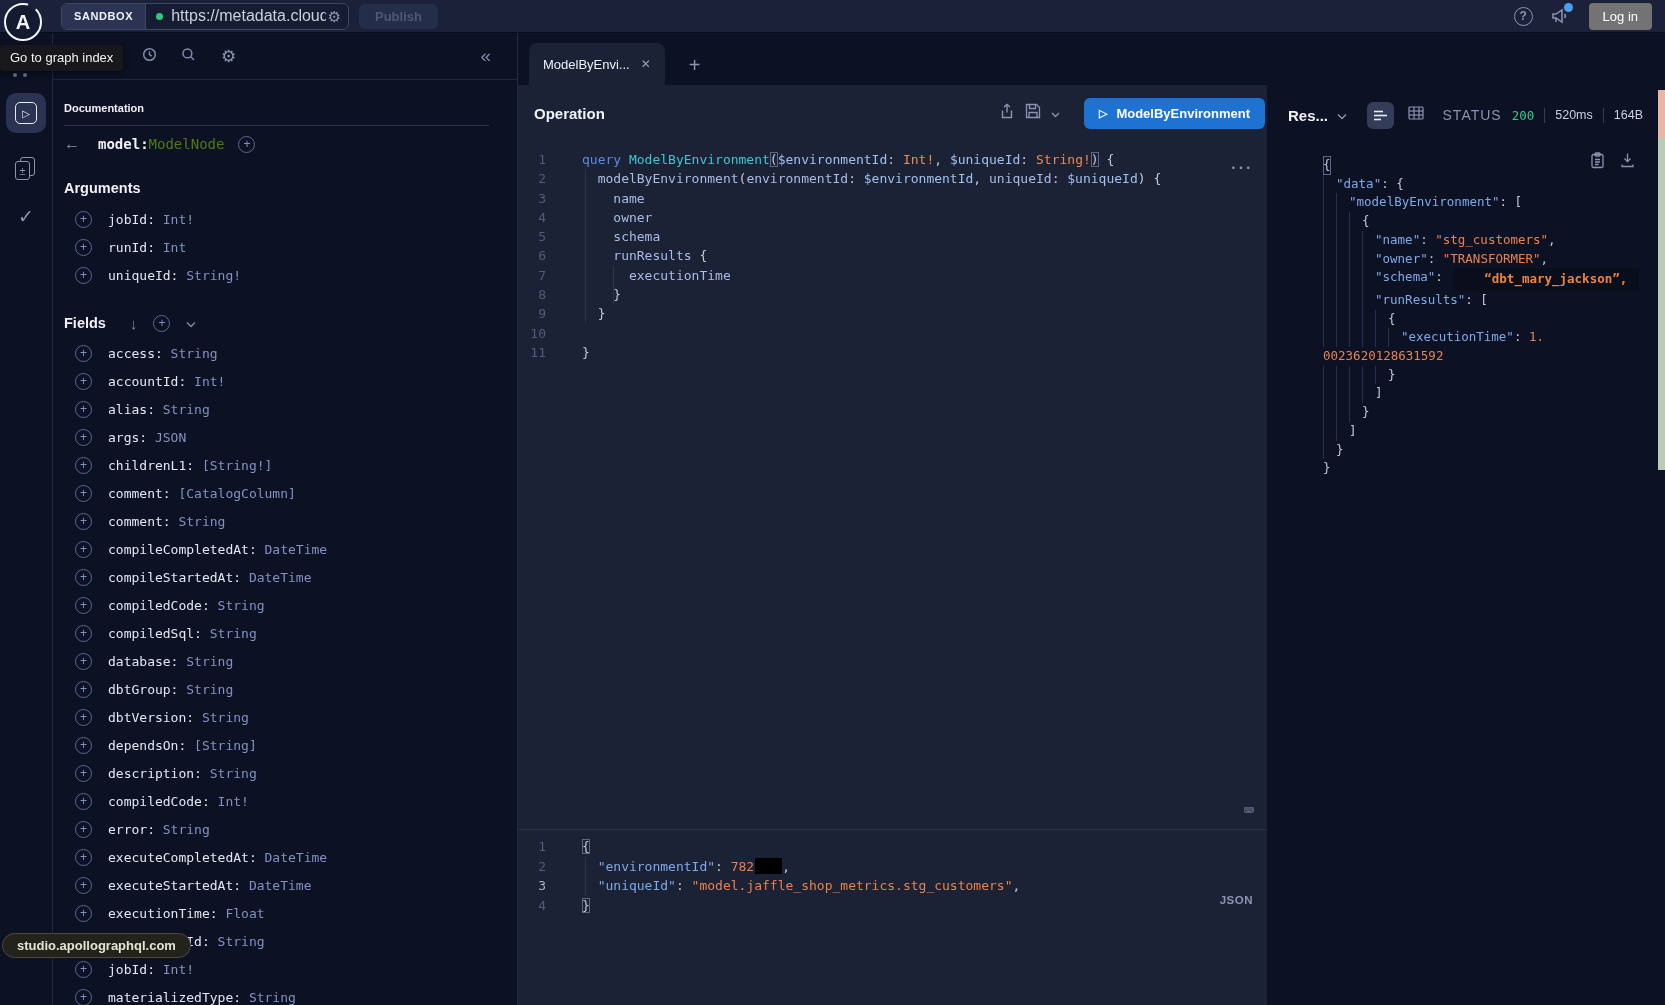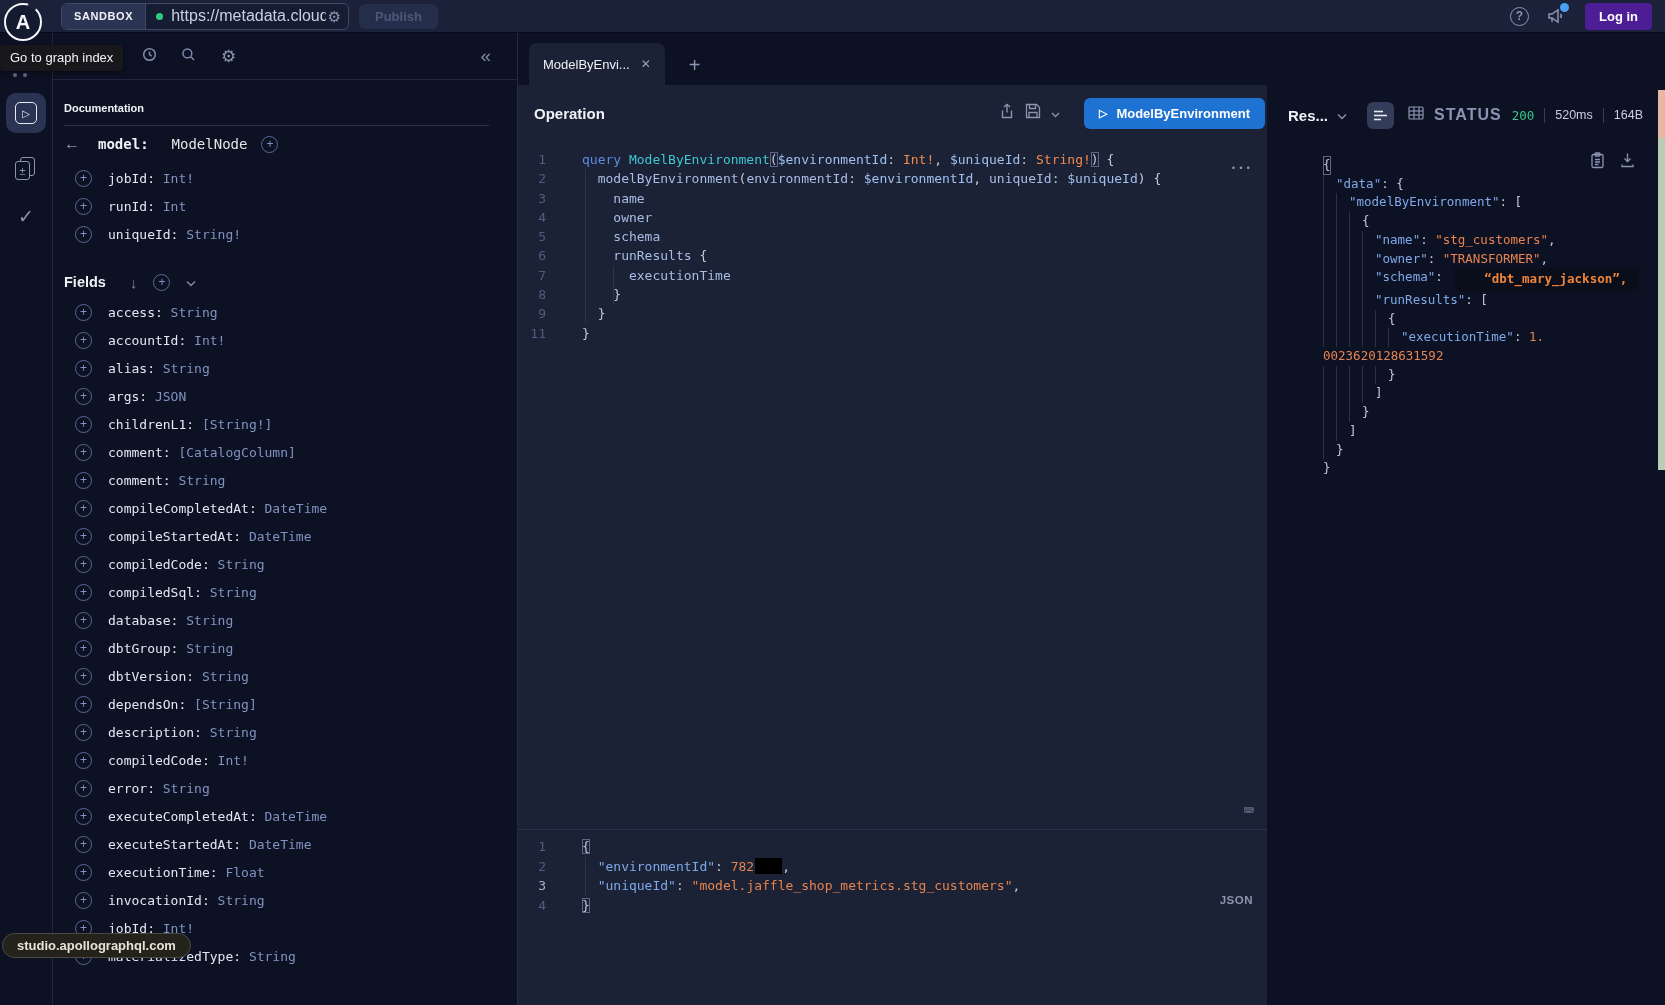--- a/index.html
+++ b/index.html
@@ -15,21 +15,21 @@
   .sandbox-chip { background:#2c3453; height:100%; display:flex; align-items:center; padding:0 12px; font-size:11px; font-weight:bold; letter-spacing:.6px; color:#f0f2f8; border-right:1px solid #3d4766; }
   .greendot { width:7px; height:7px; border-radius:50%; background:#2fc97e; margin:0 8px 0 10px; flex:none; }
   .url-text { font-size:16px; color:#c9d0e2; white-space:nowrap; overflow:hidden; width:176px; }
   .gear { color:#8b95b1; font-size:15px; line-height:1; padding:0 7px 0 2px; }
   .publish { margin-left:10px; background:#242d49; color:#4d5878; font-weight:bold; font-size:13px; padding:5px 16px; border-radius:6px; }
   .topbar-right { margin-left:auto; display:flex; align-items:center; gap:17px; padding-right:13px; }
   .help-circle { width:19px; height:19px; border:1.5px solid #8b95b1; border-radius:50%; color:#8b95b1; font-size:12px; font-weight:bold; display:flex; align-items:center; justify-content:center; }
   .mega-wrap { position:relative; width:22px; height:20px; }
   .mega-wrap svg { stroke:#8b95b1; }
   .mega-dot { position:absolute; top:-3px; right:-1px; width:9px; height:9px; border-radius:50%; background:#4aa0f0; }
-  .login { background:#4c1d95; color:#fff; font-size:13px; font-weight:bold; padding:6px 14px; border-radius:4px; }
+  .login { background:#737373; color:#fff; font-size:13px; font-weight:normal; padding:6px 14px; border-radius:4px; }
 
   
   .app { display:flex; height:972px; }
   .rail { width:53px; border-right:1px solid #20283f; display:flex; flex-direction:column; align-items:center; padding-top:60px; gap:24px; flex:none; }
   .rail-sel { width:40px; height:40px; border-radius:10px; background:#2b3352; display:flex; align-items:center; justify-content:center; }
   .play-sq { width:22px; height:22px; border:1.8px solid #e8ebf4; border-radius:5px; display:flex; align-items:center; justify-content:center; color:#e8ebf4; font-size:10px; }
   .diff-icon { position:relative; width:22px; height:24px; }
   .diff-icon .back { position:absolute; left:5px; top:0; width:15px; height:19px; border:1.6px solid #8b95b1; border-radius:3px; }
   .diff-icon .front { position:absolute; left:0; top:4px; width:15px; height:19px; border:1.6px solid #8b95b1; border-radius:3px; background:#0d1124; color:#8b95b1; font-size:11px; display:flex; align-items:center; justify-content:center; }
   .check-icon { color:#8b95b1; font-size:19px; }
@@ -40,21 +40,21 @@
   .docs { width:464px; flex:none; display:flex; flex-direction:column; }
   .docs-toolbar { height:47px; border-bottom:1px solid #1f2741; display:flex; align-items:center; gap:22px; padding-left:50px; flex:none; }
   .docs-toolbar svg { stroke:#7f89a8; }
   .collapse { margin-left:auto; padding-right:26px; color:#7f89a8; font-size:19px; }
   .docs-content { flex:1; overflow:hidden; padding-left:11px; }
   .docs-title { margin-top:22px; font-size:11px; font-weight:bold; color:#f0f2f8; }
   .docs-divider { border-bottom:1px solid #2a3250; margin:11px 28px 0 0; }
   .model-row { margin-top:7px; display:flex; align-items:center; height:22px; }
   .back-arrow { color:#8b95b1; font-size:16px; width:34px; }
   .model-name { font-family:"DejaVu Sans Mono", monospace; font-size:14px; font-weight:bold; color:#f0f2f8; }
-  .model-type { font-family:"DejaVu Sans Mono", monospace; font-size:14px; color:#e5e5e5; margin-left:23px; }
+  .model-type { font-family:"DejaVu Sans Mono", monospace; font-size:14px; color:#4d7c0f; margin-left:0; }
   .section-h { margin-top:25px; font-size:14.5px; font-weight:bold; color:#f0f2f8; }
   .fields-h { margin-top:23px; display:flex; align-items:center; gap:16px; height:22px; }
   .sort-arrow { color:#7f89a8; font-size:15px; margin-left:8px; }
   .chev-sm svg { stroke:#7f89a8; }
   .arg-list { margin-top:9px; }
   .f-row { height:28px; display:flex; align-items:center; }
   .plus-circle { width:17px; height:17px; border:1.2px solid #5a6a94; border-radius:50%; color:#7f93c0; font-size:12px; display:flex; align-items:center; justify-content:center; margin:0 16px 0 11px; flex:none; }
   .f-name { font-family:"DejaVu Sans Mono", monospace; font-size:13px; color:#e2e7f2; white-space:pre; }
   .f-type { font-family:"DejaVu Sans Mono", monospace; font-size:13px; color:#8093c0; white-space:pre; }
   .fields-list { margin-top:5px; }
@@ -101,21 +101,21 @@
 
   
   .response { flex:1; display:flex; flex-direction:column; padding-top:57px; position:relative; }
   .resp-header { height:50px; display:flex; align-items:center; padding:0 22px 0 21px; flex:none; }
   .resp-title { font-size:15px; font-weight:bold; color:#f0f2f8; }
   .resp-chev { margin-left:9px; } .resp-chev svg { stroke:#8b95b1; }
   .view-pill { margin-left:20px; width:27px; height:27px; background:#333c58; border-radius:6px; display:flex; align-items:center; justify-content:center; }
   .view-pill svg { stroke:#e8ebf4; }
   .table-icon { margin-left:14px; } .table-icon svg { stroke:#8b95b1; }
   .status-group { margin-left:auto; display:flex; align-items:center; gap:10px; }
-  .status-label { font-size:16px; font-weight:bold; letter-spacing:1px; color:#8b95b1; }
+  .status-label { font-size:14px; font-weight:normal; letter-spacing:1px; color:#8b95b1; }
   .status-code { font-size:12.5px; color:#36c98a; font-family:"DejaVu Sans Mono", monospace; }
   .status-sep { width:1px; height:15px; background:#333c58; }
   .status-val { font-size:12.5px; color:#c9d0e2; }
   .resp-content { flex:1; position:relative; padding:16px 0 0 56px; font-size:12.5px; }
   .json-line { display:flex; line-height:18.7px; font-family:"DejaVu Sans Mono", monospace; white-space:pre; }
   .ind { width:13px; border-left:1px solid #283150; flex:none; }
   .resp-actions { position:absolute; top:12px; right:30px; display:flex; gap:15px; }
   .resp-actions svg { stroke:#8b95b1; }
 
   
@@ -189,20 +189,21 @@
     </div>
     <div class="docs-content">
       <div class="docs-title">Documentation</div>
       <div class="docs-divider"></div>
       <div class="model-row">
         <span class="back-arrow">←</span>
         <span class="model-name">model:</span>
         <span class="model-type">ModelNode</span>
         <span class="plus-circle" style="margin-left:14px;">+</span>
       </div>
+      <div class="section-h">Arguments</div>
       <div class="arg-list">
           <div class="f-row">
             <span class="plus-circle">+</span>
             <span class="f-name">jobId:</span>
             <span class="f-type"> Int!</span>
           </div>
           <div class="f-row">
             <span class="plus-circle">+</span>
             <span class="f-name">runId:</span>
             <span class="f-type"> Int</span>
@@ -407,20 +408,24 @@
               <span class="ln">7</span>
               <span class="code"><span class="tk-p">      </span><span class="tk-fld">executionTime</span></span>
             </div>
             <div class="code-row">
               <span class="ln">8</span>
               <span class="code"><span class="tk-p">    }</span></span>
             </div>
             <div class="code-row">
               <span class="ln">9</span>
               <span class="code"><span class="tk-p">  }</span></span>
+            </div>
+            <div class="code-row">
+              <span class="ln">10</span>
+              <span class="code"></span>
             </div>
             <div class="code-row">
               <span class="ln">11</span>
               <span class="code"><span class="tk-p">}</span></span>
             </div>
           </div>
         <div class="guide" style="left:67px; top:28px; height:154px;"></div>
         <div class="guide" style="left:95px; top:125px; height:38px;"></div>
         <span class="editor-dots">•••</span>
         <span class="kbd-icon">⌨</span>

